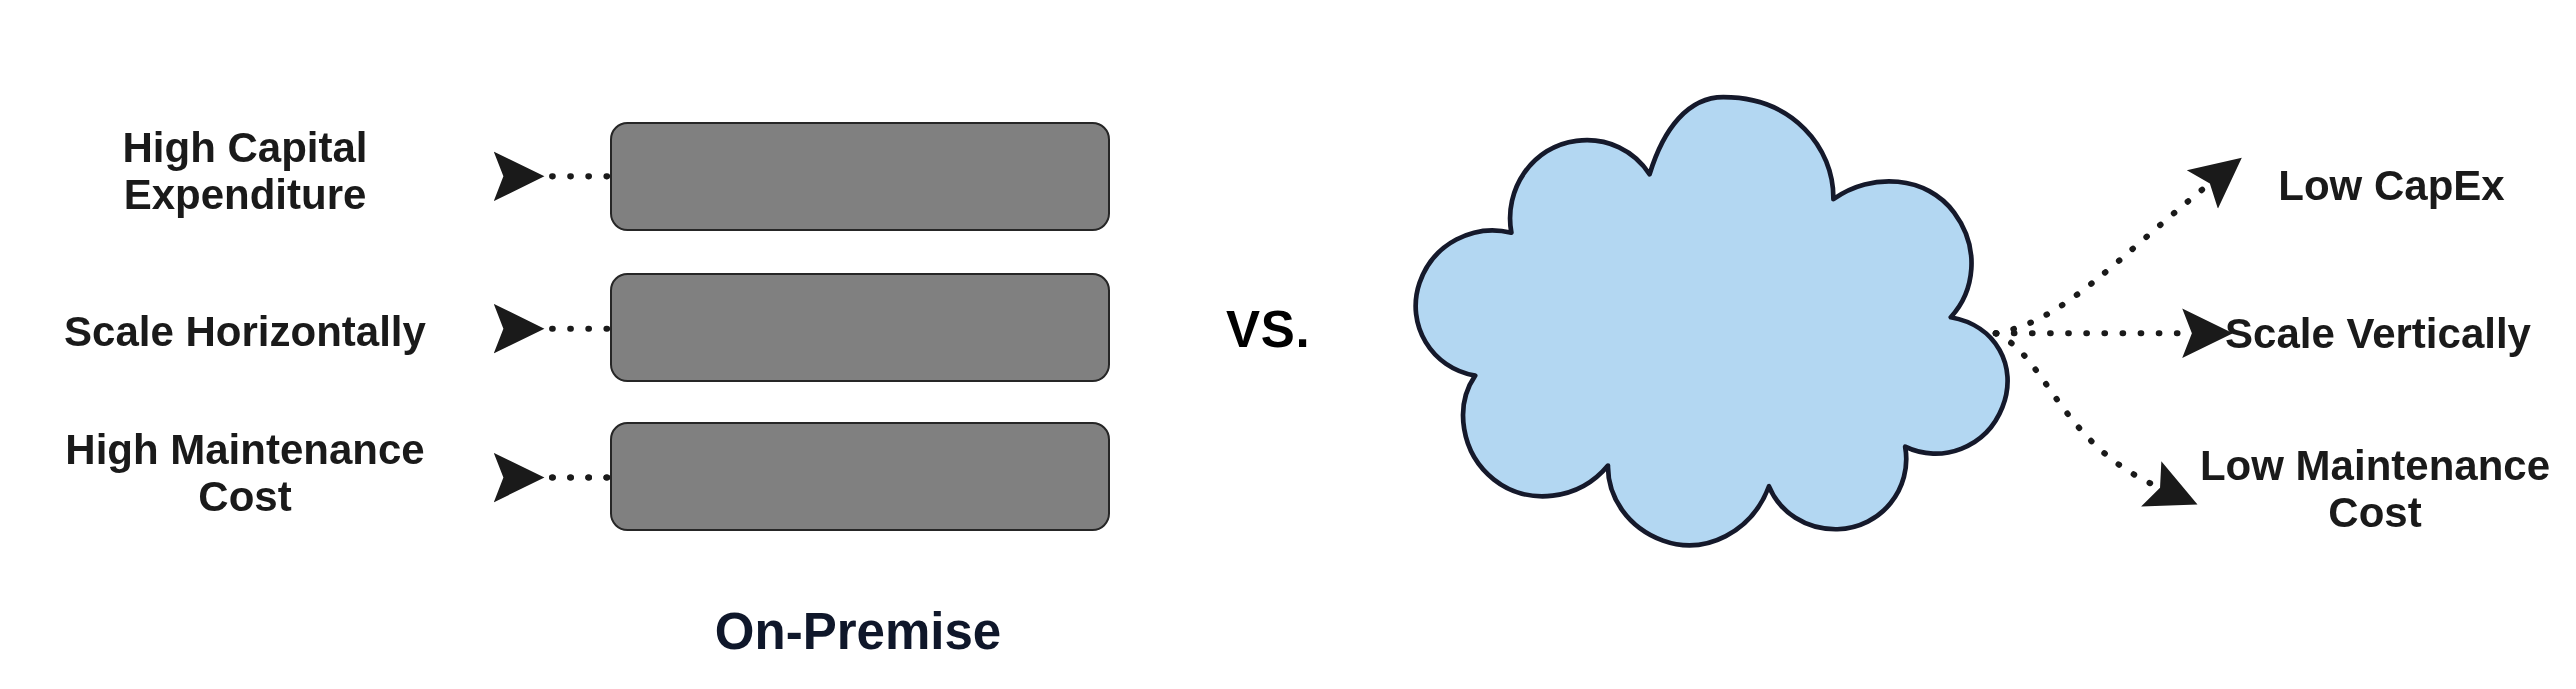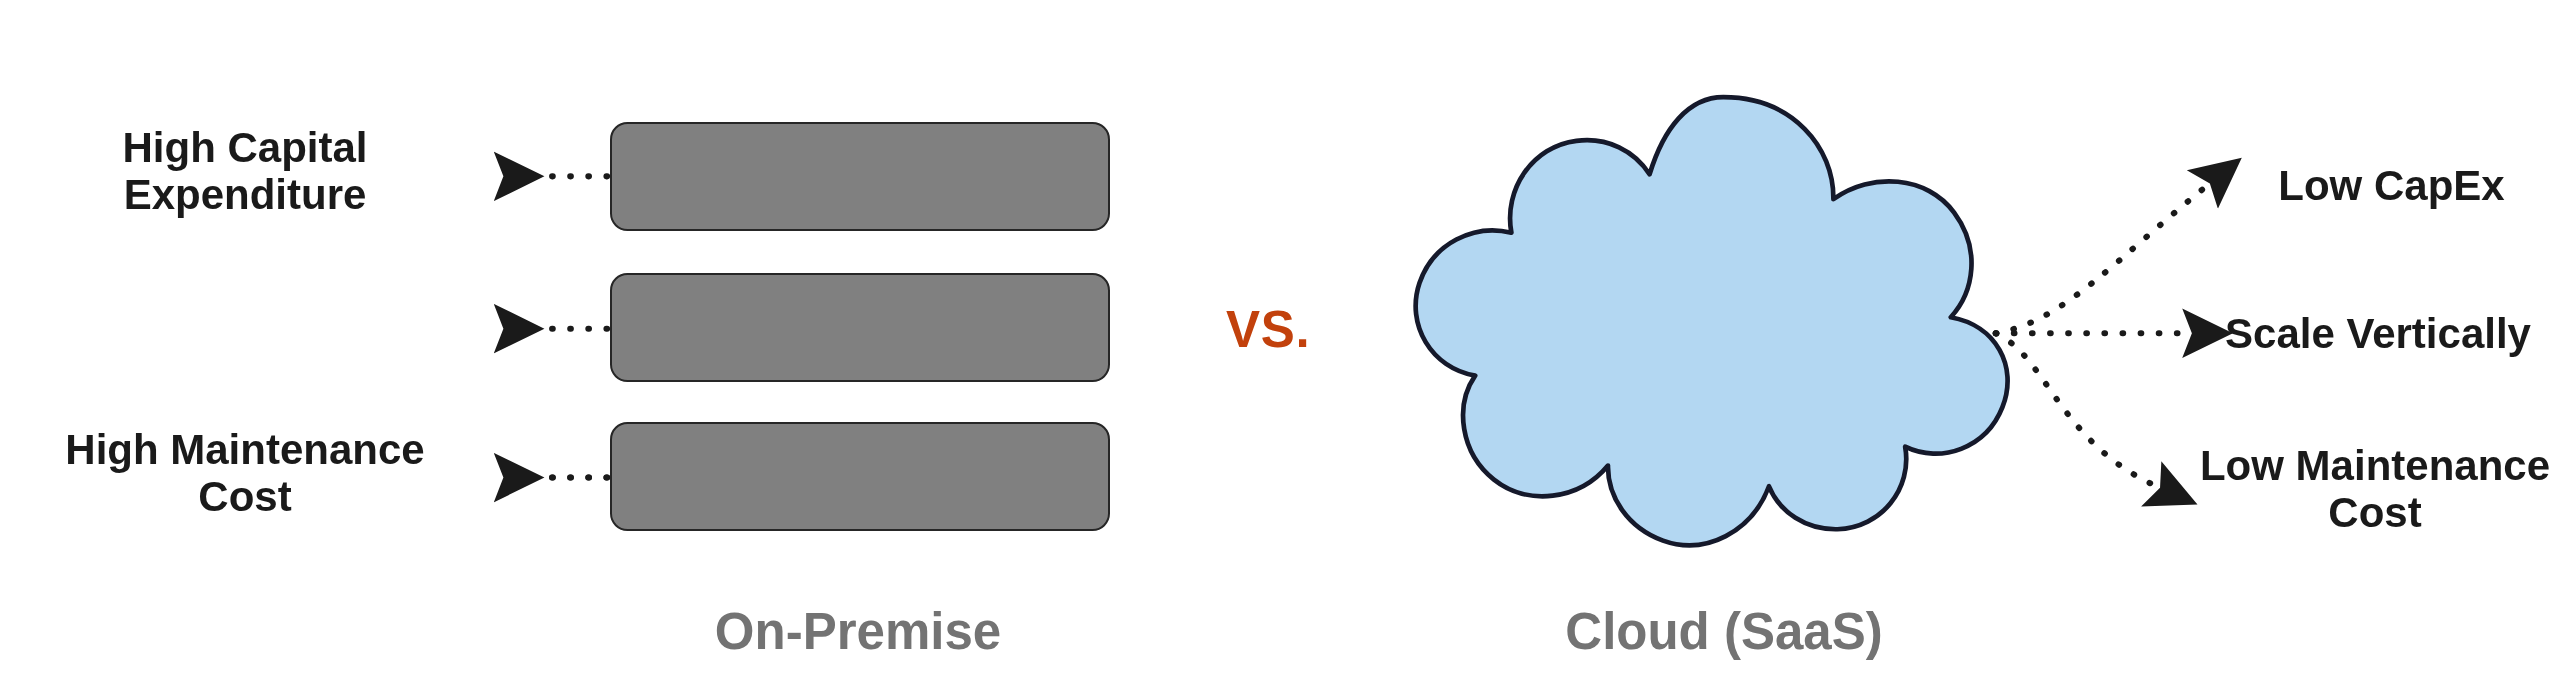--- a/index.html
+++ b/index.html
@@ -38,28 +38,28 @@
     text-align: center;
   }
   .right-label {
     font-size: 42px;
     text-align: center;
   }
   .vs-label {
     position: absolute;
     font-size: 51px;
     font-weight: bold;
-    color: #c2410c;
+    color: #000000;
     letter-spacing: 0.7px;
   }
   .title-label {
     position: absolute;
     font-size: 51px;
     font-weight: bold;
-    color: #737373;
+    color: #0f172a;
     text-align: center;
   }
   .onprem-box {
     position: absolute;
     background: #808080;
     border: 2px solid #262626;
     border-radius: 17.4px;
     box-sizing: border-box;
   }
 </style>
@@ -68,36 +68,36 @@
 
 <div id="canvas">
 
   <div class="onprem-box" style="left:610px; top:82px; width:500px; height:109px;"></div>
   <div class="onprem-box" style="left:610px; top:233px; width:500px; height:109px;"></div>
   <div class="onprem-box" style="left:610px; top:382px; width:500px; height:109px;"></div>
 
   <div class="label left-label" style="left:54px; top:84px; width:382px;">High Capital
 Expenditure</div>
 
+  <div class="label left-label" style="left:54px; top:268px; width:382px;">Scale Horizontally</div>
 
   <div class="label left-label" style="left:54px; top:386px; width:382px;">High Maintenance
 Cost</div>
 
   <div class="vs-label" style="left:1226px; top:260px;">VS.</div>
 
   <div class="label right-label" style="left:2207px; top:270px; width:342px;">Scale Vertically</div>
 
   <div class="label right-label" style="left:2234px; top:122px; width:315px;">Low CapEx</div>
 
   <div class="label right-label" style="left:2194px; top:402px; width:362px;">Low Maintenance
 Cost</div>
 
   <div class="title-label" style="left:657px; top:562px; width:402px;">On-Premise</div>
 
-  <div class="title-label" style="left:1523px; top:562px; width:402px;">Cloud (SaaS)</div>
 
   <svg class="vector-layer" viewBox="0 0 3840 1028" xmlns="http://www.w3.org/2000/svg">
 
     <defs>
       <marker id="arrow-left" markerWidth="9" markerHeight="9" refX="8" refY="4.5" orient="auto" markerUnits="strokeWidth">
         <path d="M 9,0.4 L 0.6,4.5 L 9,8.6 L 7.4,4.5 Z" fill="#1a1a1a"></path>
       </marker>
       <marker id="arrow-right" markerWidth="9" markerHeight="9" refX="1" refY="4.5" orient="auto" markerUnits="strokeWidth">
         <path d="M 0,0.4 L 8.4,4.5 L 0,8.6 L 1.6,4.5 Z" fill="#1a1a1a"></path>
       </marker>

